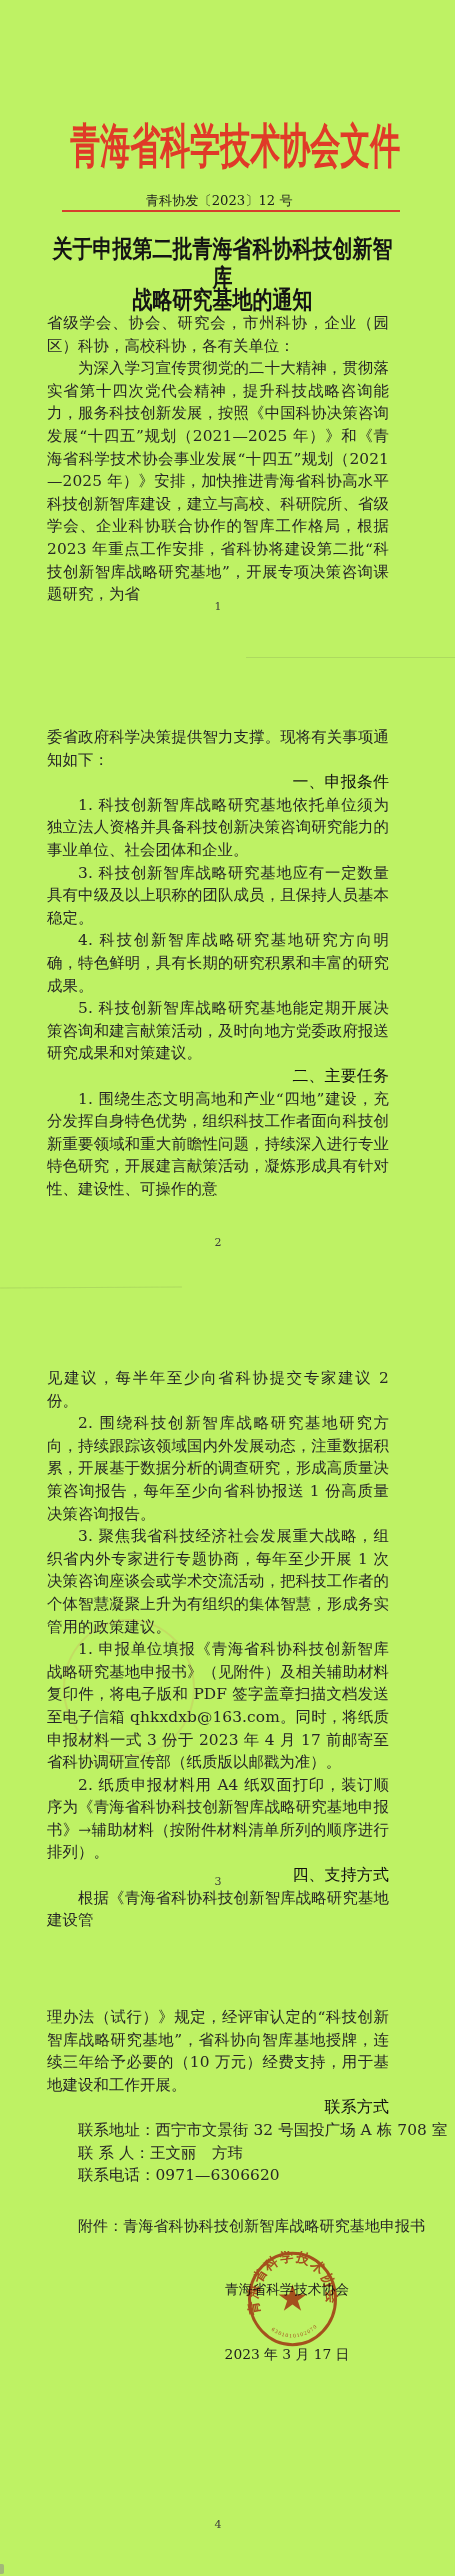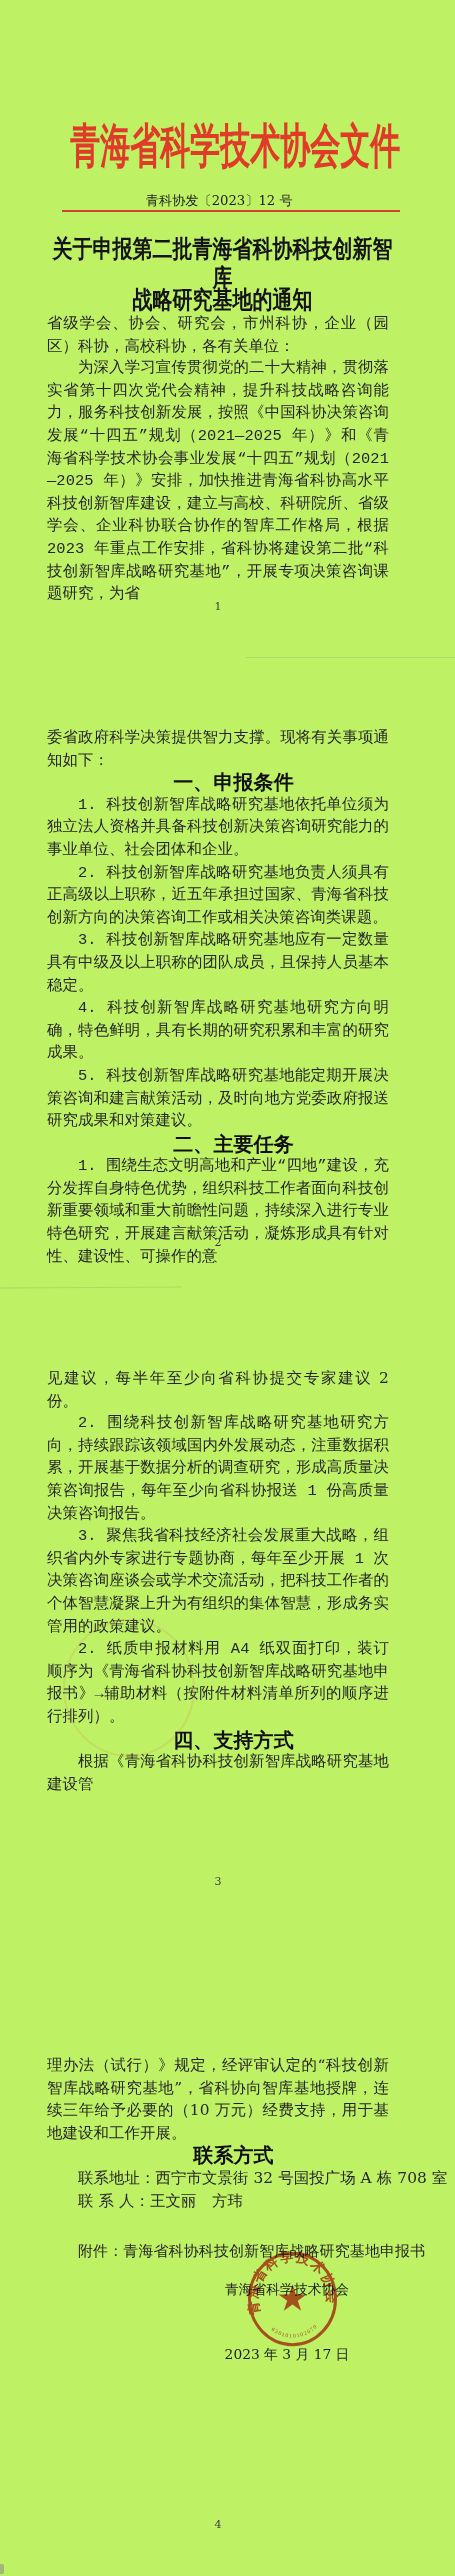--- a/index.html
+++ b/index.html
@@ -25,31 +25,31 @@
     position:absolute;top:239px;left:57px;width:342px;text-align:center;
     font-size:20px;line-height:24px;font-weight:700;color:#141414;
     transform:translateX(-5.5px);
   }
   .doc-title .t-line{display:inline-block;transform:scaleY(1.22);transform-origin:center;}
   
   .page-body{position:absolute;left:47px;width:342px;}
   .body-1{top:312px;}
   .body-2{top:726px;}
   .body-3{top:1367px;}
-  .body-4{top:2006px;margin-top:48px;}
+  .body-4{top:2006px;}
   .blk{
     margin:0;font-size:15.4px;line-height:22.6px;text-align:justify;
     letter-spacing:0.1px;color:#262626;
   }
-  .blk.indent{text-indent:31px;font-family:Liberation Mono, monospace;}
+  .blk.indent{text-indent:31px;}
   .blk.plain{text-indent:0;}
   .blk.heading{
     font-family:"DejaVu Sans","Liberation Sans",sans-serif;
-    font-weight:700;text-indent:31px;text-align:center;white-space:nowrap;
-    font-size:20px;color:#101010;
+    font-weight:400;text-indent:31px;text-align:right;white-space:nowrap;
+    font-size:16px;color:#101010;
   }
   .blk.line{text-indent:31px;text-align:left;white-space:nowrap;}
   .blk.attachment{
     text-indent:31px;text-align:left;white-space:nowrap;
     margin-top:28px;font-size:15px;
   }
   
   .page-num{
     position:absolute;left:0;width:455px;text-align:center;
     font-size:11px;line-height:15.4px;color:#3d3d3d;transform:translateX(-9.4px);
@@ -97,40 +97,41 @@
   </div>
 
   <div class="page-body body-1">
       <p class="blk plain">省级学会、协会、研究会，市州科协，企业（园区）科协，高校科协，各有关单位：</p>
       <p class="blk indent">为深入学习宣传贯彻党的二十大精神，贯彻落实省第十四次党代会精神，提升科技战略咨询能力，服务科技创新发展，按照《中国科协决策咨询发展“十四五”规划（2021—2025 年）》和《青海省科学技术协会事业发展“十四五”规划（2021—2025 年）》安排，加快推进青海省科协高水平科技创新智库建设，建立与高校、科研院所、省级学会、企业科协联合协作的智库工作格局，根据 2023 年重点工作安排，省科协将建设第二批“科技创新智库战略研究基地”，开展专项决策咨询课题研究，为省</p>
     </div>
   <div class="page-body body-2">
       <p class="blk plain">委省政府科学决策提供智力支撑。现将有关事项通知如下：</p>
       <p class="blk heading">一、申报条件</p>
       <p class="blk indent">1. 科技创新智库战略研究基地依托单位须为独立法人资格并具备科技创新决策咨询研究能力的事业单位、社会团体和企业。</p>
-      <p class="blk indent">2. 科技创新智库战略研究基地负责人须具有正高级以上职称，近五年承担过国家、青海省科技创新方向的决策咨询工作或相关决策咨询类课题。</p>
       <p class="blk indent">3. 科技创新智库战略研究基地应有一定数量具有中级及以上职称的团队成员，且保持人员基本稳定。</p>
       <p class="blk indent">4. 科技创新智库战略研究基地研究方向明确，特色鲜明，具有长期的研究积累和丰富的研究成果。</p>
       <p class="blk indent">5. 科技创新智库战略研究基地能定期开展决策咨询和建言献策活动，及时向地方党委政府报送研究成果和对策建议。</p>
       <p class="blk heading">二、主要任务</p>
       <p class="blk indent">1. 围绕生态文明高地和产业“四地”建设，充分发挥自身特色优势，组织科技工作者面向科技创新重要领域和重大前瞻性问题，持续深入进行专业特色研究，开展建言献策活动，凝炼形成具有针对性、建设性、可操作的意</p>
     </div>
   <div class="page-body body-3">
       <p class="blk plain">见建议，每半年至少向省科协提交专家建议 2 份。</p>
       <p class="blk indent">2. 围绕科技创新智库战略研究基地研究方向，持续跟踪该领域国内外发展动态，注重数据积累，开展基于数据分析的调查研究，形成高质量决策咨询报告，每年至少向省科协报送 1 份高质量决策咨询报告。</p>
       <p class="blk indent">3. 聚焦我省科技经济社会发展重大战略，组织省内外专家进行专题协商，每年至少开展 1 次决策咨询座谈会或学术交流活动，把科技工作者的个体智慧凝聚上升为有组织的集体智慧，形成务实管用的政策建议。</p>
+      <p class="blk indent">1. 申报单位填报《青海省科协科技创新智库战略研究基地申报书》（见附件）及相关辅助材料复印件，将电子版和 PDF 签字盖章扫描文档发送至电子信箱 qhkxdxb@163.com。同时，将纸质申报材料一式 3 份于 2023 年 4 月 17 前邮寄至省科协调研宣传部（纸质版以邮戳为准）。</p>
       <p class="blk indent">2. 纸质申报材料用 A4 纸双面打印，装订顺序为《青海省科协科技创新智库战略研究基地申报书》→辅助材料（按附件材料清单所列的顺序进行排列）。</p>
       <p class="blk heading">四、支持方式</p>
       <p class="blk indent">根据《青海省科协科技创新智库战略研究基地建设管</p>
     </div>
   <div class="page-body body-4">
       <p class="blk plain">理办法（试行）》规定，经评审认定的“科技创新智库战略研究基地”，省科协向智库基地授牌，连续三年给予必要的（10 万元）经费支持，用于基地建设和工作开展。</p>
       <p class="blk heading">联系方式</p>
       <p class="blk line">联系地址：西宁市文景街 32 号国投广场 A 栋 708 室</p>
       <p class="blk line">联 系 人：王文丽　方玮</p>
+      <p class="blk line">联系电话：0971—6306620</p>
       <p class="blk attachment">附件：青海省科协科技创新智库战略研究基地申报书</p>
     </div>
 
   <div class="page-num pn-1">1</div>
   <div class="page-num pn-2">2</div>
   <div class="page-num pn-3">3</div>
   <div class="page-num pn-4">4</div>
 
   <div class="join-line join-1"></div>
   <div class="join-line join-2"></div>

